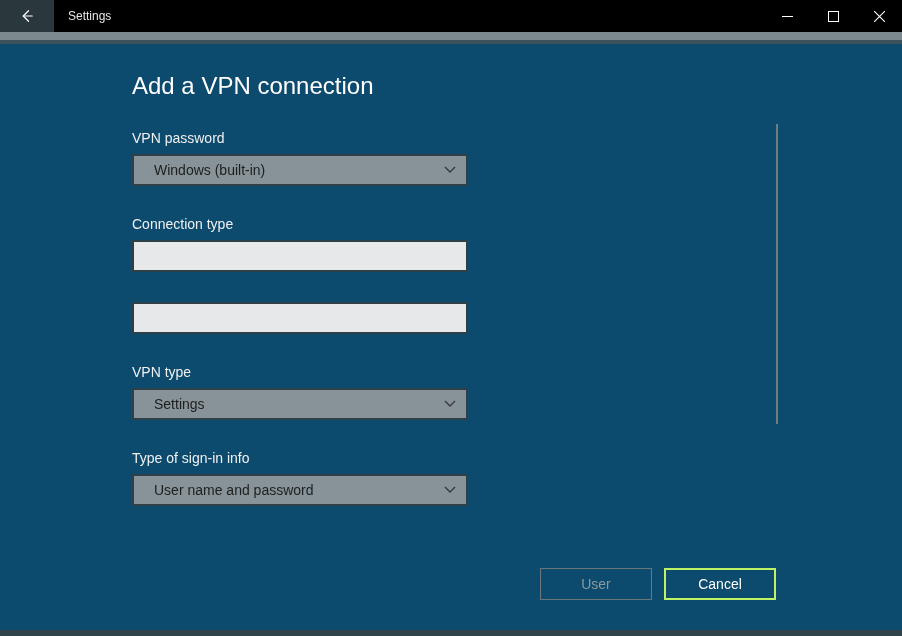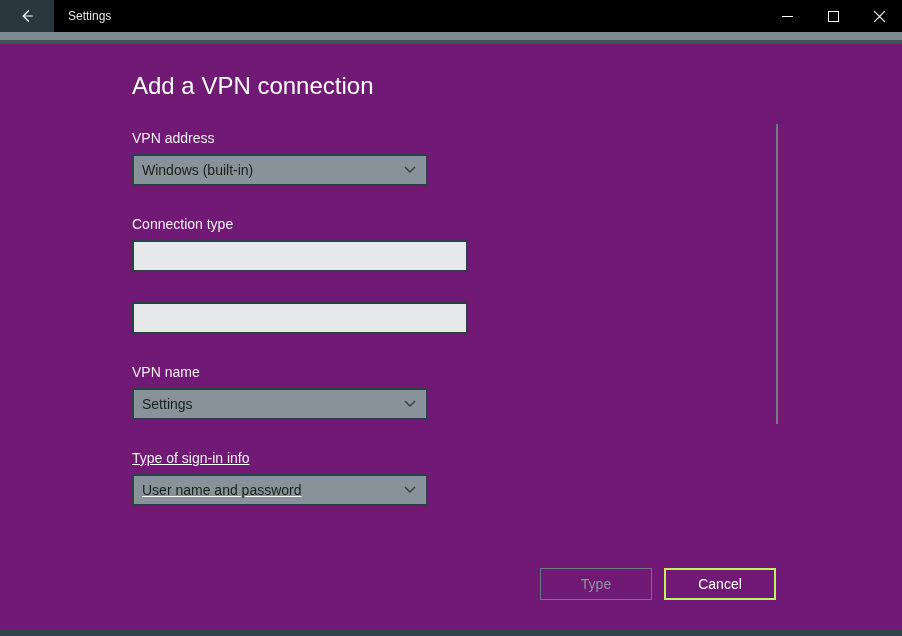--- a/index.html
+++ b/index.html
@@ -52,21 +52,21 @@
     height: 6px;
     background: #30444b;
   }
 
   .content {
     position: absolute;
     top: 44px;
     left: 0;
     right: 0;
     bottom: 0;
-    background: #701a75;
+    background: #0c4a6e;
   }
   .panel {
     position: absolute;
     left: 132px;
     top: 28px;
   }
   .page-title {
     font-size: 24px;
     font-weight: 400;
     color: #ffffff;
@@ -74,27 +74,27 @@
   }
   .field {
     margin-bottom: 30px;
   }
   .field-label {
     font-size: 14px;
     color: #f0f0f0;
     margin-bottom: 8px;
   }
   .dropdown {
-    width: 296px;
+    width: 336px;
     height: 32px;
     background: #879398;
     border: 2px solid #2e4047;
     display: flex;
     align-items: center;
-    padding: 0 8px;
+    padding: 0 20px;
     color: #1e1e1e;
     position: relative;
   }
   .dropdown .chev {
     position: absolute;
     right: 10px;
     top: 50%;
     transform: translateY(-50%);
   }
   .textinput {
@@ -170,21 +170,21 @@
   </div>
 </div>
 <div class="hr-top"></div>
 
 <div class="content">
 
   <div class="panel">
     <div class="page-title">Add a VPN connection</div>
 
     <div class="field">
-      <div class="field-label">VPN address</div>
+      <div class="field-label">VPN password</div>
       <div class="dropdown">
         <span>Windows (built-in)</span>
         <span class="chev">
             <svg viewBox="0 0 12 12">
               <path d="M1 3 L6 8 L11 3" stroke="#3a3a3a" stroke-width="1.4" fill="none"></path>
             </svg>
           </span>
       </div>
     </div>
 
@@ -195,49 +195,49 @@
       </div>
     </div>
 
     <div class="field">
       <div class="textinput">
         <span></span>
       </div>
     </div>
 
     <div class="field">
-      <div class="field-label">VPN name</div>
+      <div class="field-label">VPN type</div>
       <div class="dropdown">
         <span>Settings</span>
         <span class="chev">
             <svg viewBox="0 0 12 12">
               <path d="M1 3 L6 8 L11 3" stroke="#3a3a3a" stroke-width="1.4" fill="none"></path>
             </svg>
           </span>
       </div>
     </div>
 
-    <div class="field" style="margin-bottom:15px;text-decoration:underline;">
+    <div class="field" style="margin-bottom:15px;">
       <div class="field-label">Type of sign-in info</div>
       <div class="dropdown">
         <span>User name and password</span>
         <span class="chev">
             <svg viewBox="0 0 12 12">
               <path d="M1 3 L6 8 L11 3" stroke="#3a3a3a" stroke-width="1.4" fill="none"></path>
             </svg>
           </span>
       </div>
     </div>
   </div>
 
   <div class="vscroll"></div>
 
   <div class="footer">
     <div class="btn btn-save">
-      <span>Type</span>
+      <span>User</span>
     </div>
     <div class="btn btn-cancel">
       <span>Cancel</span>
     </div>
   </div>
 
 </div>
 
 <div class="hr-bottom" style="position:absolute; left:0; right:0; bottom:0;"></div>
 

